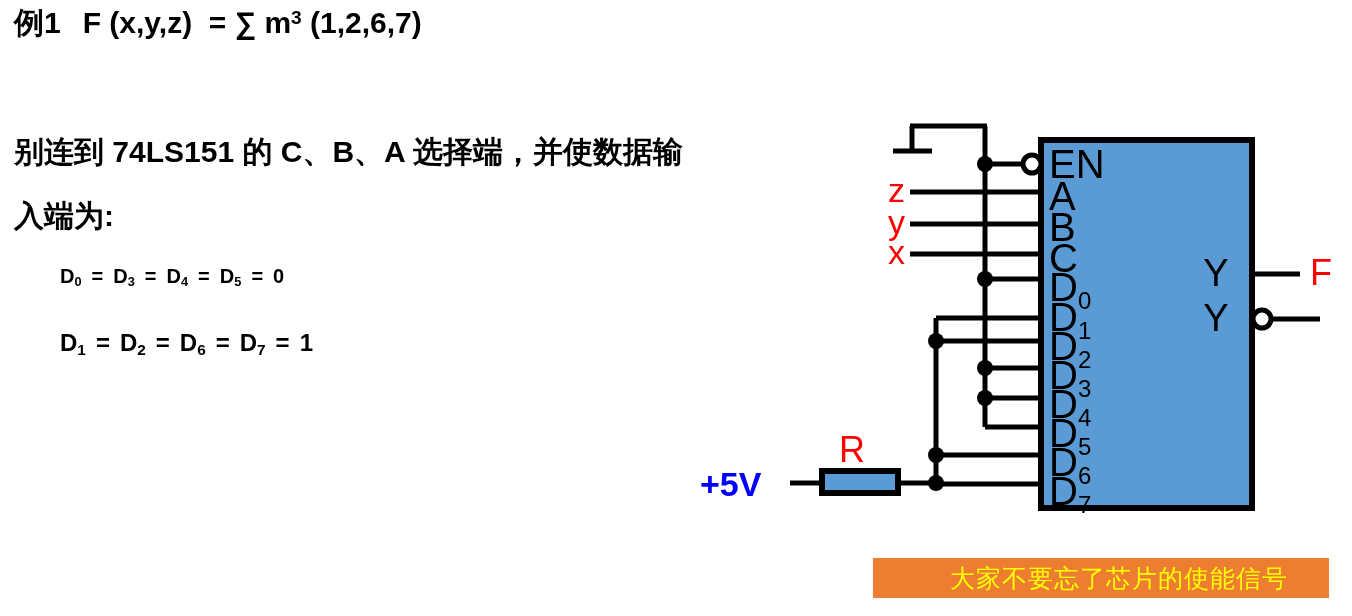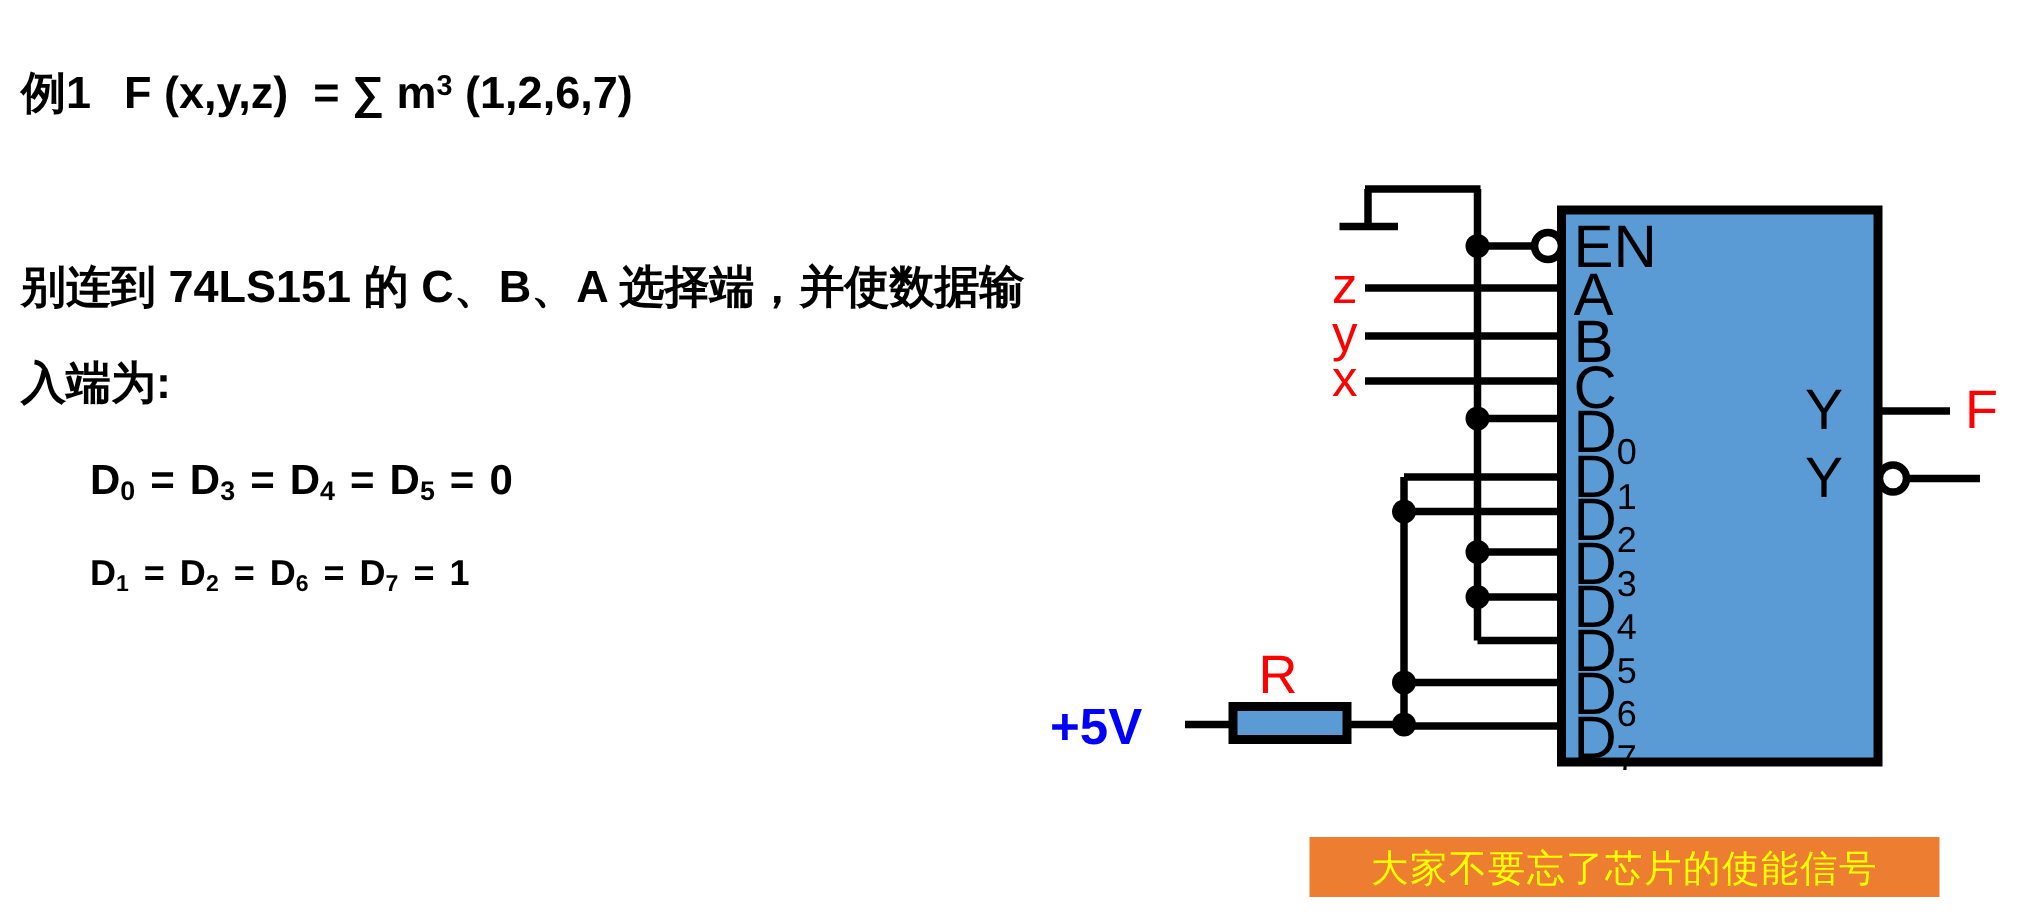--- a/index.html
+++ b/index.html
@@ -16,34 +16,33 @@
     color: #000000;
   }
 
   
   #text-column {
     position: absolute;
     left: 0;
     top: 0;
     width: 900px;
     height: 560px;
-    margin-top: 40px;
   }
   .txt-line {
     position: absolute;
     white-space: nowrap;
     font-weight: bold;
     color: #000000;
     line-height: 1;
   }
   .l1 { left: 14px; top: 8px;  font-size: 30px; }
   .l2 { left: 14px; top: 73px; font-size: 30px; }
   .l3 { left: 14px; top: 137px; font-size: 30px; text-align: right; }
   .l4 { left: 14px; top: 201px; font-size: 30px; }
-  .l5 { left: 60px; top: 266px; font-size: 28px; }
+  .l5 { left: 60px; top: 266px; font-size: 20px; }
   .l6 { left: 60px; top: 331px; font-size: 24px; }
   .l7 { left: 46px; top: 396px; font-size: 28px; }
 
   .red   { color: #ff0000; }
   .sub   { font-size: 0.64em; vertical-align: -0.25em; }
   .sup   { font-size: 0.64em; vertical-align: 0.45em; }
   .sp    { display: inline-block; width: 10px; }
   .sp-l  { display: inline-block; width: 22px; }
 
   
@@ -61,20 +60,21 @@
   #banner {
     position: absolute;
     left: 873px;
     top: 558px;
     width: 420px;
     height: 40px;
     background: #ED7D31;
     display: flex;
     align-items: center;
     justify-content: center;
+    padding-left: 36px;
   }
   #banner-text {
     color: #ffff00;
     font-size: 25px;
     font-weight: normal;
     letter-spacing: 1px;
     white-space: nowrap;
   }
 </style>
 </head>

